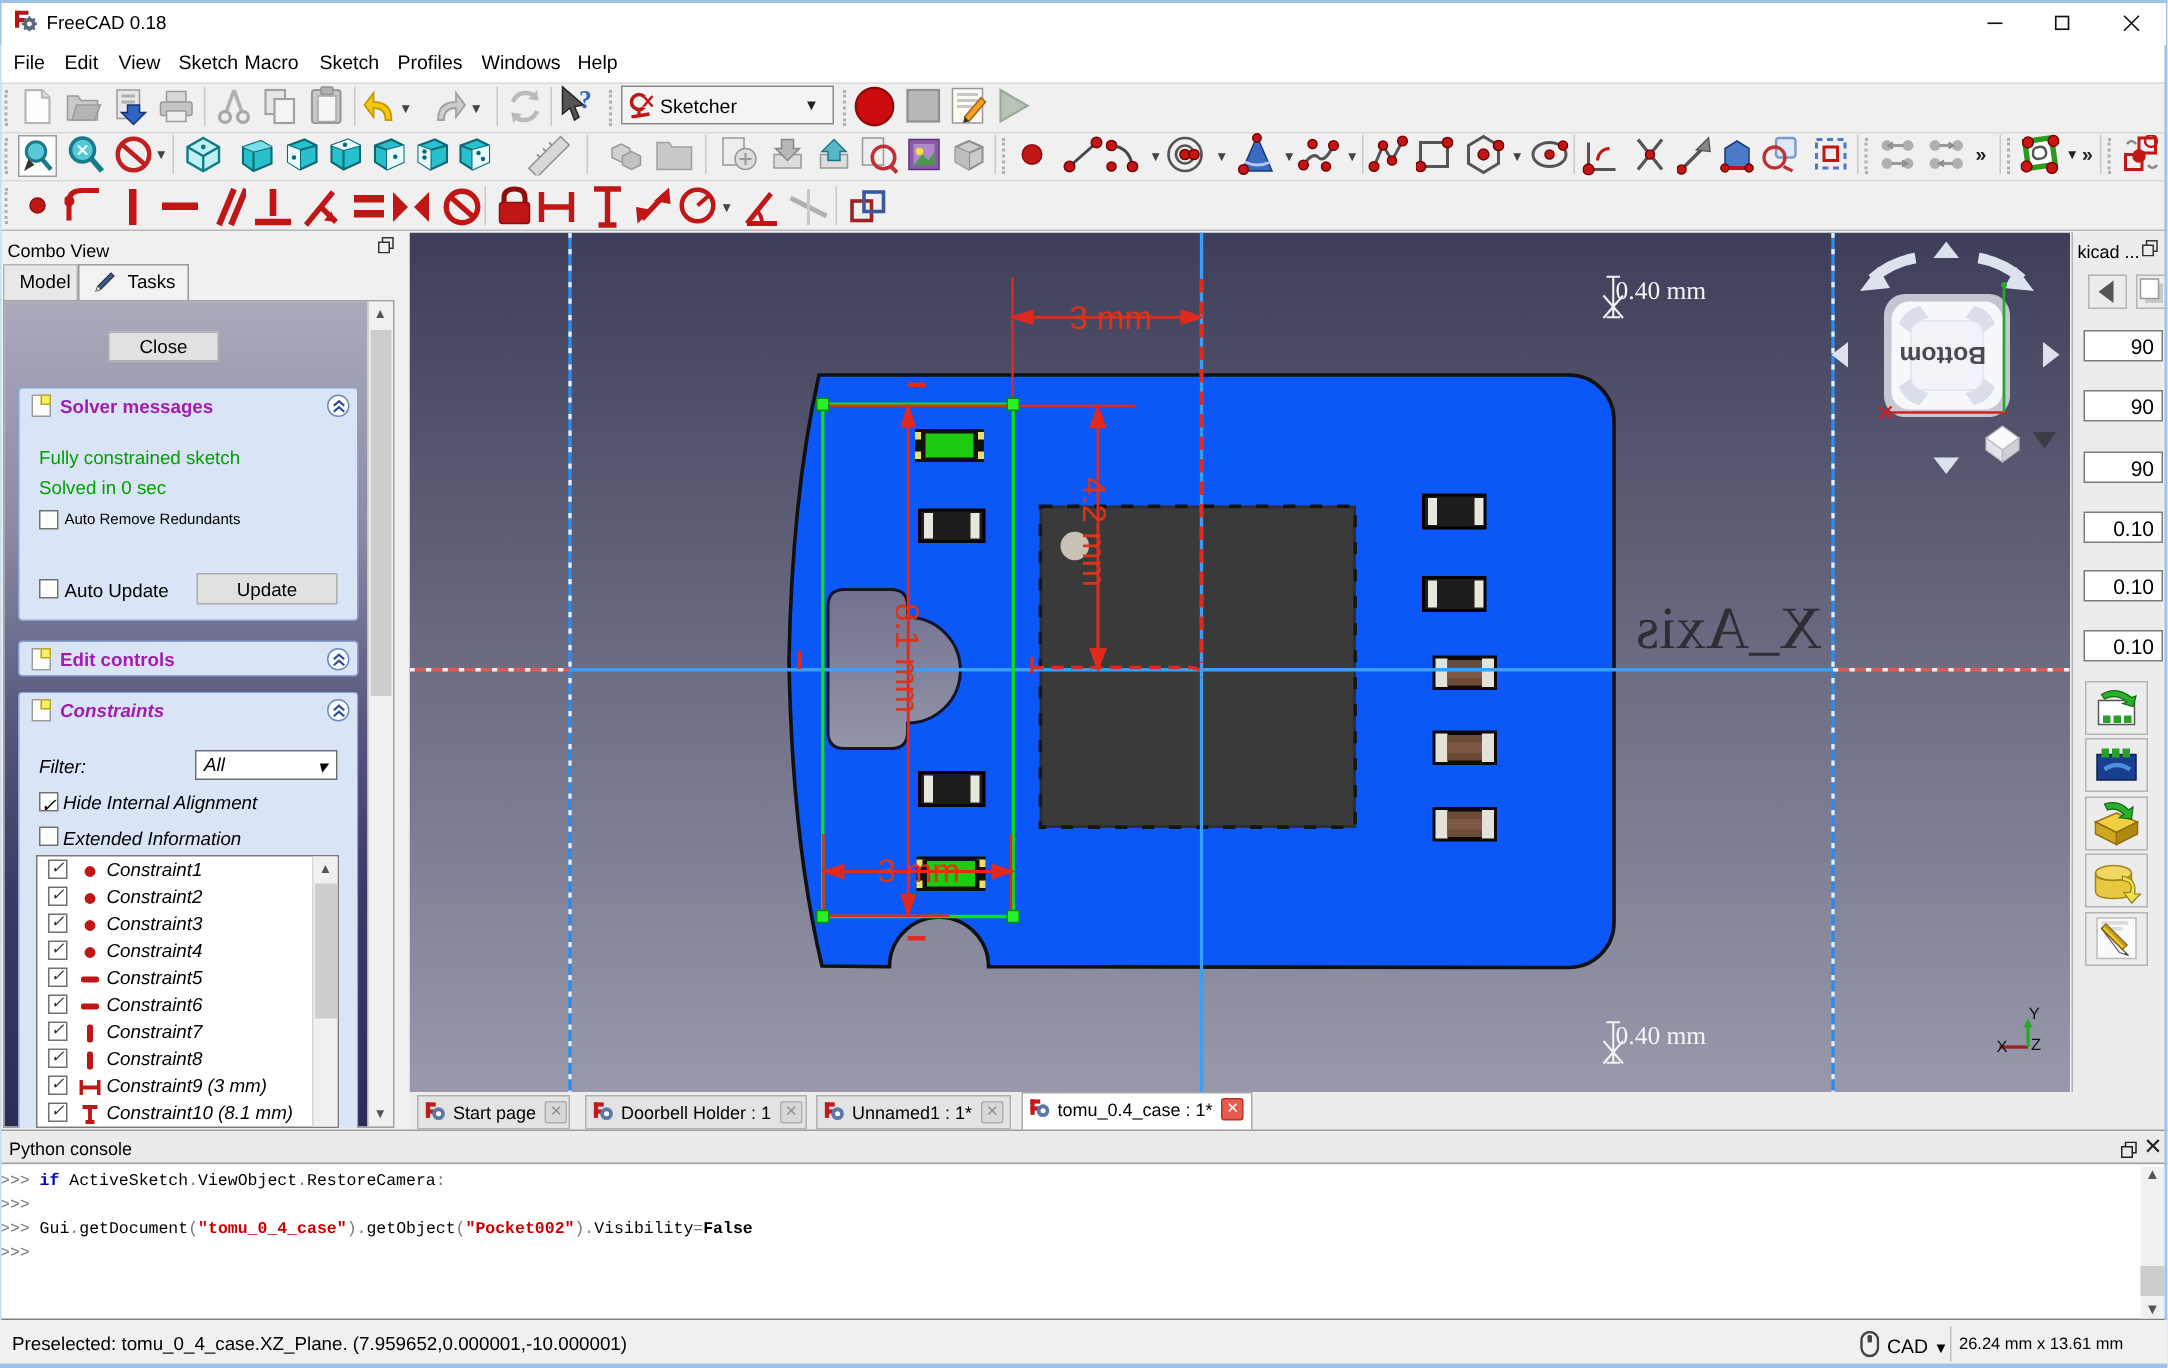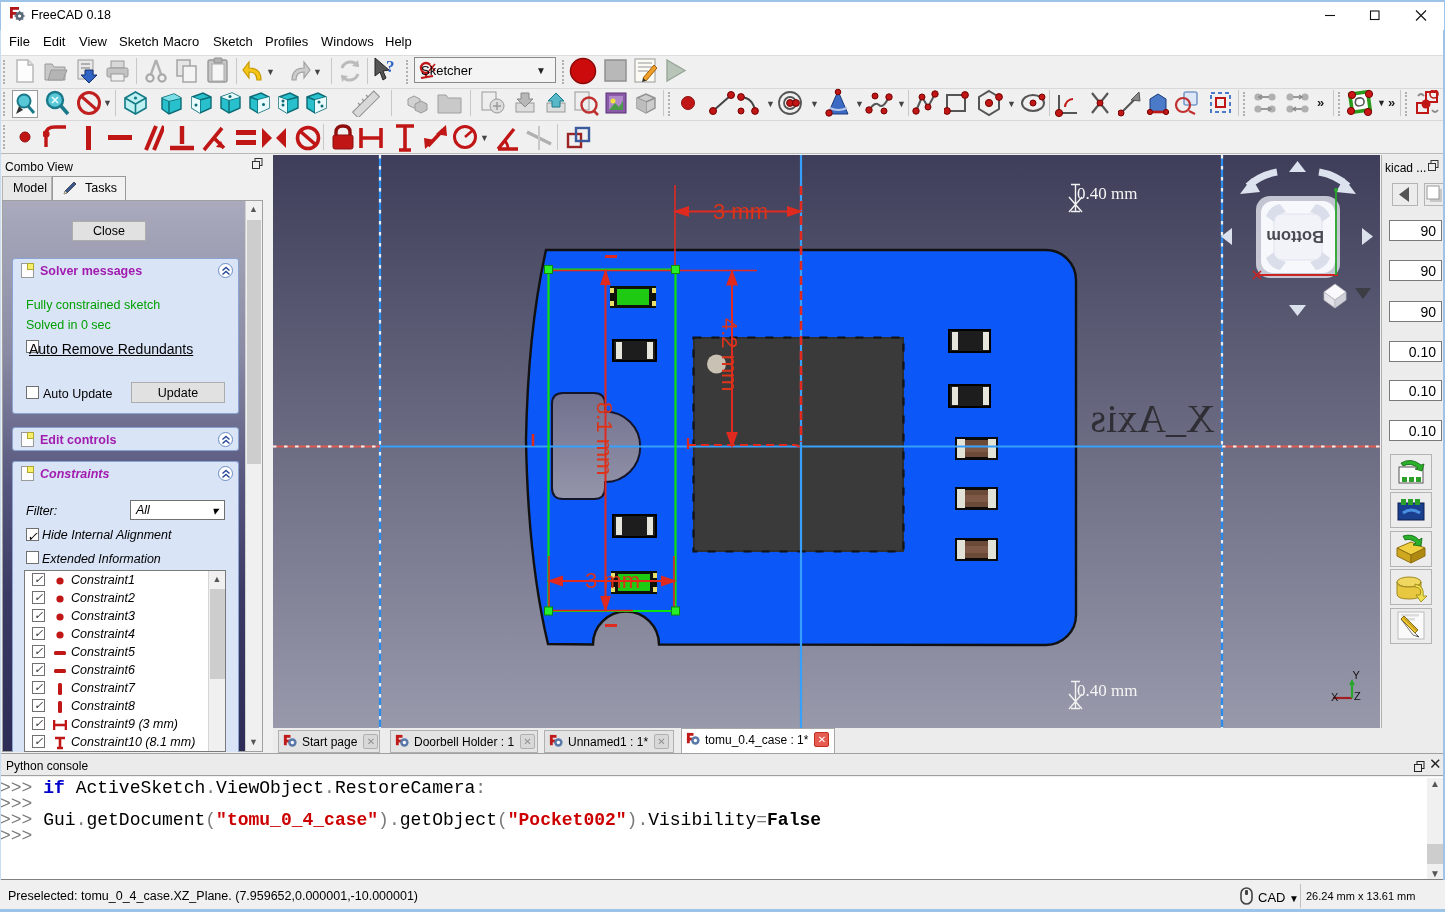--- a/index.html
+++ b/index.html
@@ -35,21 +35,21 @@
 .btn { background:#e1e1e1; border:1px solid #adadad; font-size:12.5px; text-align:center; }
 
 #kicad { left:1381px; top:155px; width:64px; height:573px; background:#ececec; border-left:1px solid #b0b0b0; }
 .kin { position:absolute; left:1389px; width:53px; height:21px; background:#fff; border:1px solid #7a7a7a; font-size:14px; text-align:right; padding:2px 5px 0 0; }
 .kbtn { position:absolute; left:1390px; width:42px; height:36px; background:#ececec; border:1px solid #b4b4b4; }
 
 #tabbar { left:273px; top:728px; width:1172px; height:25px; background:#ececec; }
 .vtab { position:absolute; top:730px; height:23px; background:#e3e3e3; border:1px solid #b0b0b0; font-size:12px; padding-top:4px; white-space:nowrap; overflow:hidden; }
 
 #pch { left:0; top:753px; width:1445px; height:23px; background:#ebebeb; border-top:1px solid #a0a0a0; border-bottom:1px solid #a0a0a0; }
-#pc { left:0; top:777px; width:1445px; height:103px; background:#ffffff; border-bottom:1px solid #808080; font-family:"Liberation Mono",monospace; font-size:18px; padding-top:3px; }
+#pc { left:0; top:777px; width:1445px; height:103px; background:#ffffff; border-bottom:1px solid #808080; font-family:"Liberation Mono",monospace; font-size:11px; padding-top:3px; }
 #pc div { height:16px; line-height:16px; white-space:pre; }
 .gy { color:#7a7a7a; } .bl { color:#0000cc; font-weight:bold; } .rd { color:#cc0000; font-weight:bold; }
 .crow { height:18px; line-height:18px; white-space:nowrap; }
 .crow .cb { vertical-align:middle; margin:0 8px 2px 7px; font-size:11px; line-height:11px; text-align:center;}
 .cic { vertical-align:middle; margin-right:4px; }
 .ck { color:#333; }
 .vtabic { display:inline-block; vertical-align:middle; margin:-3px 4px 0 4px; }
 .tclose { display:inline-block; vertical-align:middle; width:15px; height:15px; background:#d8d8d8; border:1px solid #b0b0b0; border-radius:2px; color:#909090; font-size:10px; line-height:13px; text-align:center; margin:-3px 0 0 6px; }
 
 #statusbar { left:0; top:880px; width:1445px; height:32px; background:#f0f0f0; border-bottom:3px solid #9ec3e8; }
@@ -154,21 +154,21 @@
       <text x="14" y="16" font-size="17" font-weight="bold" fill="#2f63c4" font-family="Liberation Serif,serif">?</text>
     </svg>
 <div class="grip abs" style="left:406px;top:60px;"></div>
 <div class="abs" style="left:414px;top:57px;width:142px;height:26px;background:#f4f4f4;border:1px solid #8a8a8a;"></div>
 <svg class="abs" style="left:419px;top:61px" width="18" height="18" viewBox="0 0 18 18">
       <circle cx="7" cy="7" r="5" fill="none" stroke="#c01616" stroke-width="2.4"></circle>
       <path d="M7 12 L7 17 M2 17 L14 15" stroke="#c01616" stroke-width="2.2"></path>
       <rect x="10" y="3" width="7" height="8" fill="#f4f4f4"></rect>
       <path d="M10 10 L16 3 M10 3 L16 10" stroke="#c01616" stroke-width="1.6"></path>
     </svg>
-<div class="abs" style="left:421px;top:63px;font-size:13px;">Sketcher</div>
+<div class="abs" style="left:440px;top:63px;font-size:13px;">Sketcher</div>
 <div class="abs" style="left:536px;top:65px;color:#222;font-size:10px;">▼</div>
 <div class="grip abs" style="left:562px;top:60px;"></div>
 <svg class="abs" style="left:569px;top:57px" width="28" height="28">
       <circle cx="14" cy="14" r="12.5" fill="#cc0c0c" stroke="#8e0808" stroke-width="1.5"></circle>
     </svg>
 <svg class="abs" style="left:603px;top:58px" width="25" height="25">
       <rect x="2" y="2" width="21" height="21" fill="#b8b8b8" stroke="#909090" stroke-width="1.5"></rect>
     </svg>
 <svg class="abs" style="left:633px;top:57px" width="26" height="27" viewBox="0 0 26 27">
       <rect x="2" y="2" width="20" height="23" fill="#fbfbf4" stroke="#999"></rect>
@@ -517,21 +517,21 @@
   <div class="noteic"></div>
     <div class="bbhead">Solver messages</div>
     <div class="chev">
       <svg width="10" height="10" viewBox="0 0 10 10">
         <path d="M1.5 4.5 L5 1.5 L8.5 4.5 M1.5 8.5 L5 5.5 L8.5 8.5" fill="none" stroke="#2a4a9c" stroke-width="1.5"></path>
       </svg>
     </div>
   <div class="abs grn" style="left:13px;top:39px;">Fully constrained sketch</div>
   <div class="abs grn" style="left:13px;top:59px;">Solved in 0 sec</div>
   <div class="abs" style="left:13px;top:81px;"><span class="cb"></span></div>
-  <div class="abs" style="left:16px;top:82px;font-size:14px;text-decoration:underline;">Auto Remove Redundants</div>
+  <div class="abs" style="left:30px;top:82px;font-size:10px;">Auto Remove Redundants</div>
   <div class="abs" style="left:13px;top:127px;"><span class="cb"></span></div>
   <div class="abs" style="left:30px;top:128px;font-size:12.5px;">Auto Update</div>
   <div class="abs btn" style="left:118px;top:123px;width:94px;height:21px;padding-top:3px;">Update</div>
 </div>
 
 <div class="abs bluebox" style="top:427px;height:24px;">
   <div class="noteic"></div>
     <div class="bbhead">Edit controls</div>
     <div class="chev">
       <svg width="10" height="10" viewBox="0 0 10 10">

